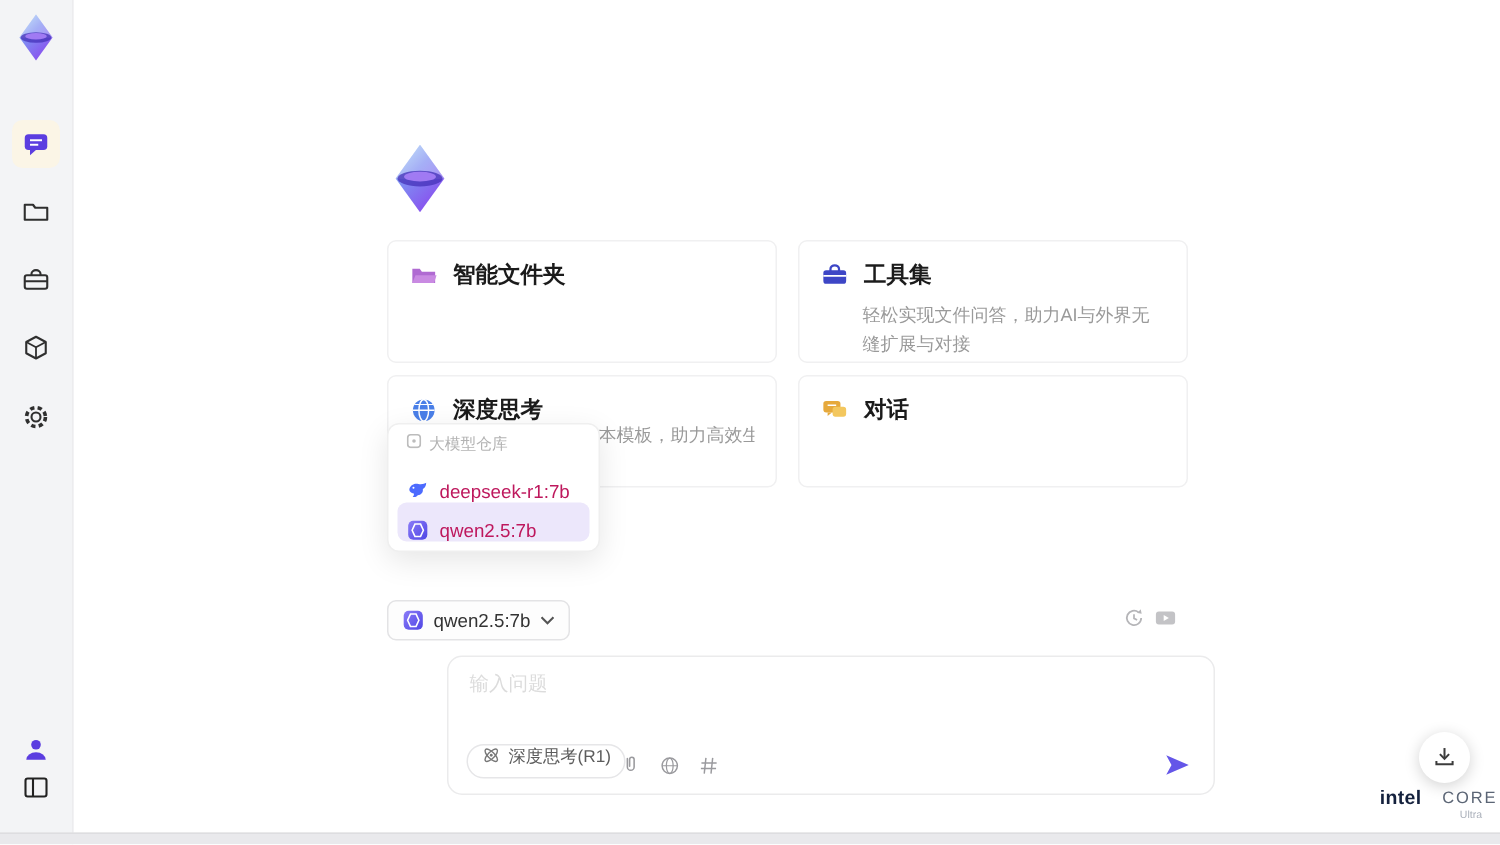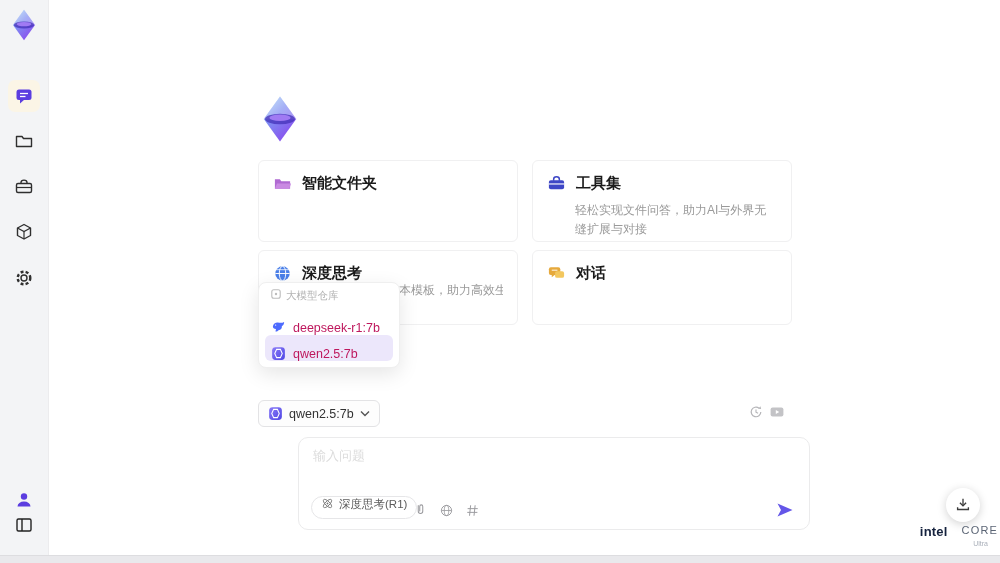--- a/index.html
+++ b/index.html
@@ -42,21 +42,21 @@
   .composer textarea{position:absolute;left:12px;top:7px;width:480px;height:40px;border:none;outline:none;resize:none;font-family:"Liberation Sans","DejaVu Sans",sans-serif;font-size:13px;color:#333;background:transparent;}
   .composer textarea::placeholder{color:#dcdcdc;}
   .deep-pill{position:absolute;left:12px;bottom:10px;display:inline-flex;align-items:flex-start;gap:5px;height:21px;padding:0 9px;border:1px solid #e6e6e8;border-radius:12px;font-size:11.5px;color:#5c5c5c;cursor:pointer;background:#fff;}
   .tool-ics{position:absolute;left:114px;bottom:11px;display:flex;align-items:center;gap:11px;}
   .tool-ics .t{width:15px;height:15px;cursor:pointer;}
   .send{position:absolute;right:14px;bottom:9px;width:20px;height:20px;cursor:pointer;}
 
   
   .fab{position:absolute;left:946px;top:488px;width:34px;height:34px;border-radius:50%;background:#fff;box-shadow:0 2px 10px rgba(0,0,0,.18);display:flex;align-items:center;justify-content:center;cursor:pointer;z-index:5;}
   .intel{position:absolute;left:926px;top:524px;width:66px;text-align:center;z-index:5;}
-  .intel .line1{display:flex;align-items:flex-start;justify-content:center;gap:14px;}
+  .intel .line1{display:flex;align-items:center;justify-content:center;gap:14px;}
   .intel .i1{font-size:13px;font-weight:bold;color:#14213d;letter-spacing:.2px;}
   .intel .i2{font-size:11px;font-weight:400;color:#5b6575;letter-spacing:1.2px;}
   .intel .i3{display:block;font-size:7px;color:#aab0ba;text-align:right;margin-top:1px;padding-right:4px;}
 
   .bottom-strip{position:absolute;left:0;bottom:0;width:1000px;height:7px;background:#e9e9ec;border-top:1px solid #dddde0;z-index:30;}
 </style>
 </head>
 <body>
 
 <div id="screen">

